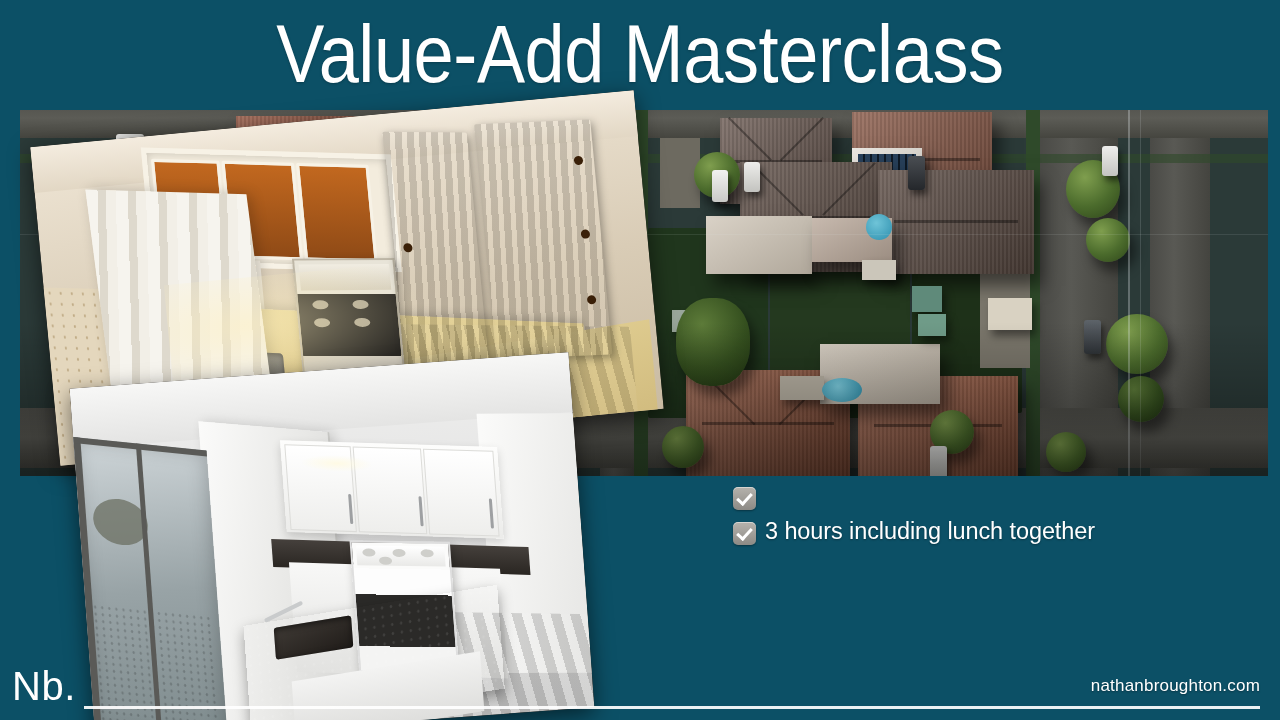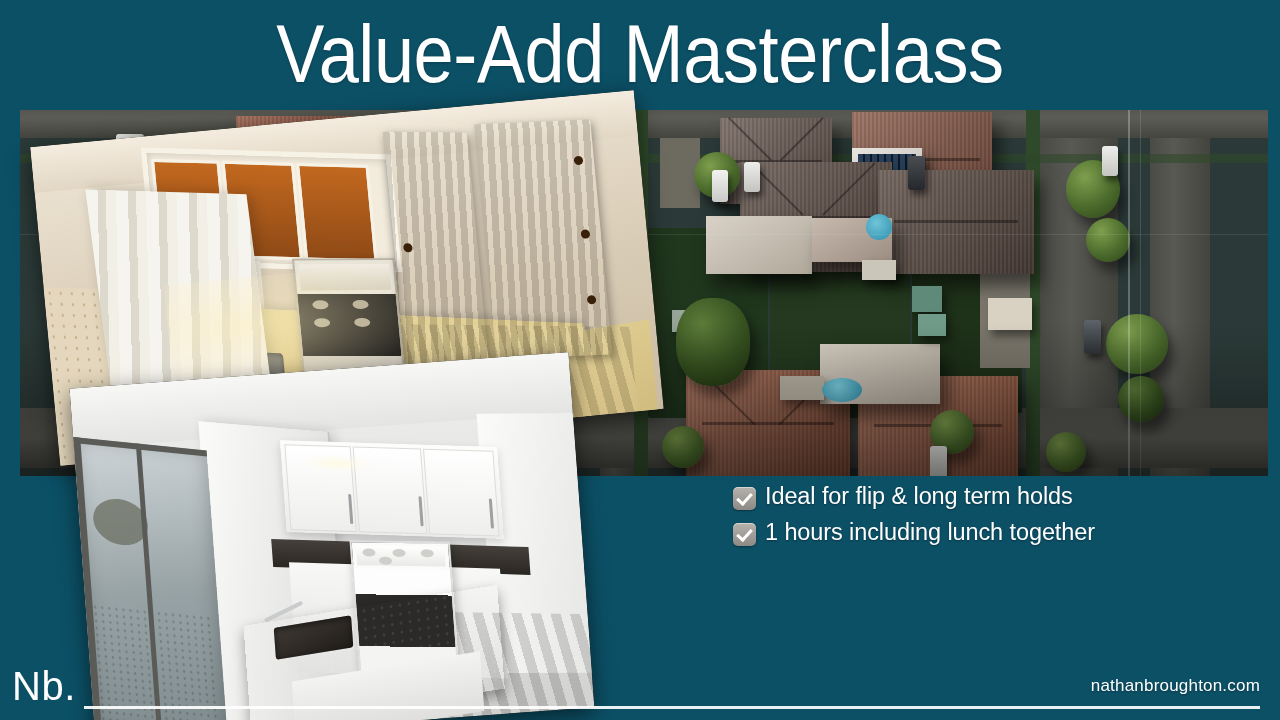--- a/index.html
+++ b/index.html
@@ -541,26 +541,25 @@
     </div>
     <div class="ak ak-light"></div>
   </div>
 
   <div class="bullets">
 
 
 
     <div class="bullet">
       <span class="chk"></span>
-      <span class="bullet-text">Ideal for flip &amp; long term holds</span>
     </div>
 
     <div class="bullet">
       <span class="chk"></span>
-      <span class="bullet-text">1 hours including lunch together</span>
+      <span class="bullet-text">3 hours including lunch together</span>
     </div>
 
   </div>
 
   <div class="site">nathanbroughton.com</div>
   <div class="logo">Nb.</div>
   <div class="rule"></div>
 
 </div>
 

